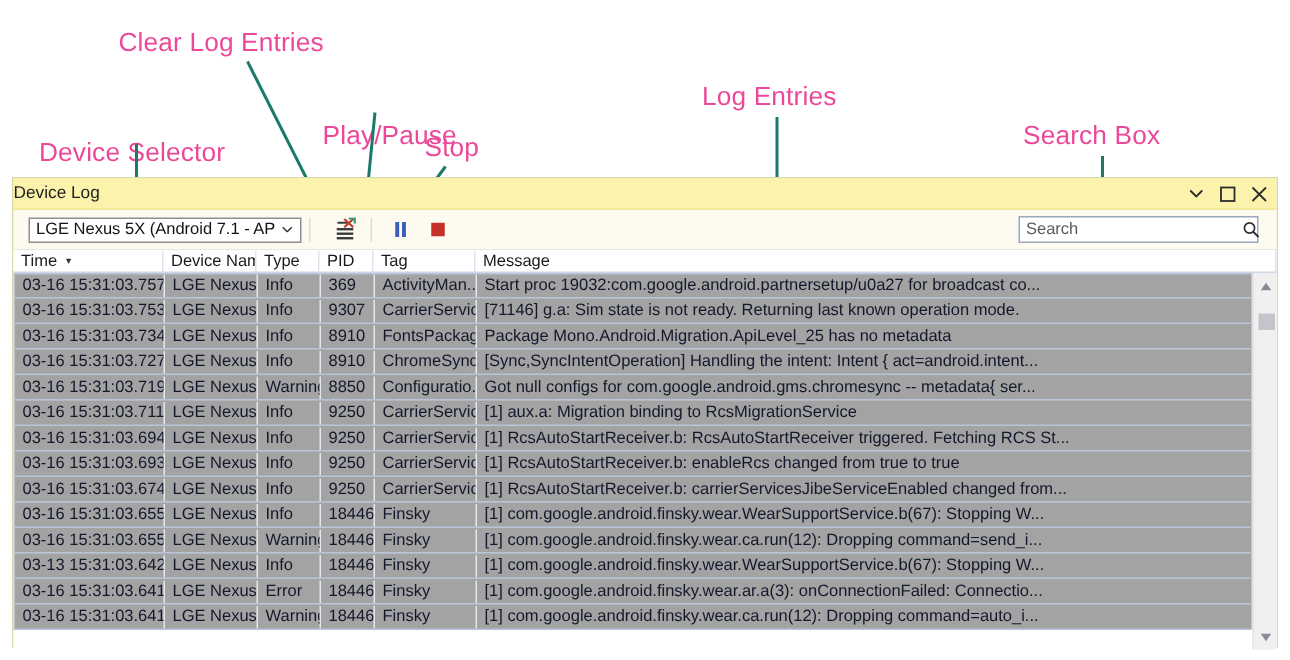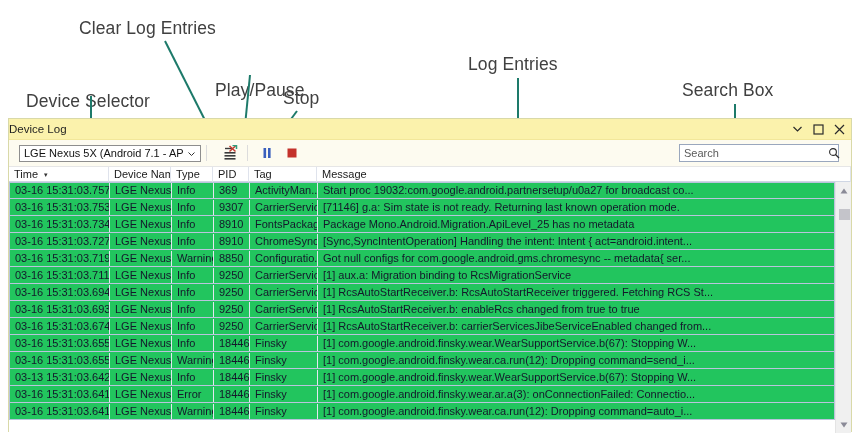--- a/index.html
+++ b/index.html
@@ -6,21 +6,21 @@
   body{
     width:860px;height:440px;background:#ffffff;overflow:hidden;
     font-family:"Liberation Sans", sans-serif;
     -webkit-font-smoothing:antialiased;
   }
   .root{position:relative;width:860px;height:440px;}
 
   
   .annot{
     position:absolute;
-    color:#404040;
+    color:#ec4899;
     font-family:"Liberation Sans", sans-serif;
     font-size:17.5px;
     white-space:nowrap;
     letter-spacing:.1px;
   }
   .leader{position:absolute;background:transparent;}
   .leader svg{display:block;overflow:visible;}
 
   
   .window{
@@ -116,21 +116,21 @@
   }
   .sort-caret{font-size:7px;margin-left:6px;color:#333;vertical-align:middle;}
 
   .rows{position:absolute;left:0;right:16px;top:15px;bottom:0;overflow:hidden;}
   .row{
     display:flex;height:17px;align-items:center;
     font-size:11px;color:#14182b;
     box-sizing:border-box;
     border:1px solid #b9c4dc;
     border-top:none;
-    background:#22c55e;
+    background:#a3a3a3;
   }
   .row:first-child{border-top:1px solid #b9c4dc;}
   .row .cell{
     height:15px;line-height:15px;
     padding-left:5px;box-sizing:border-box;
     white-space:nowrap;overflow:hidden;
     border-right:1px solid #e3e7f0;
   }
   .cell.last{border-right:none;}
 

